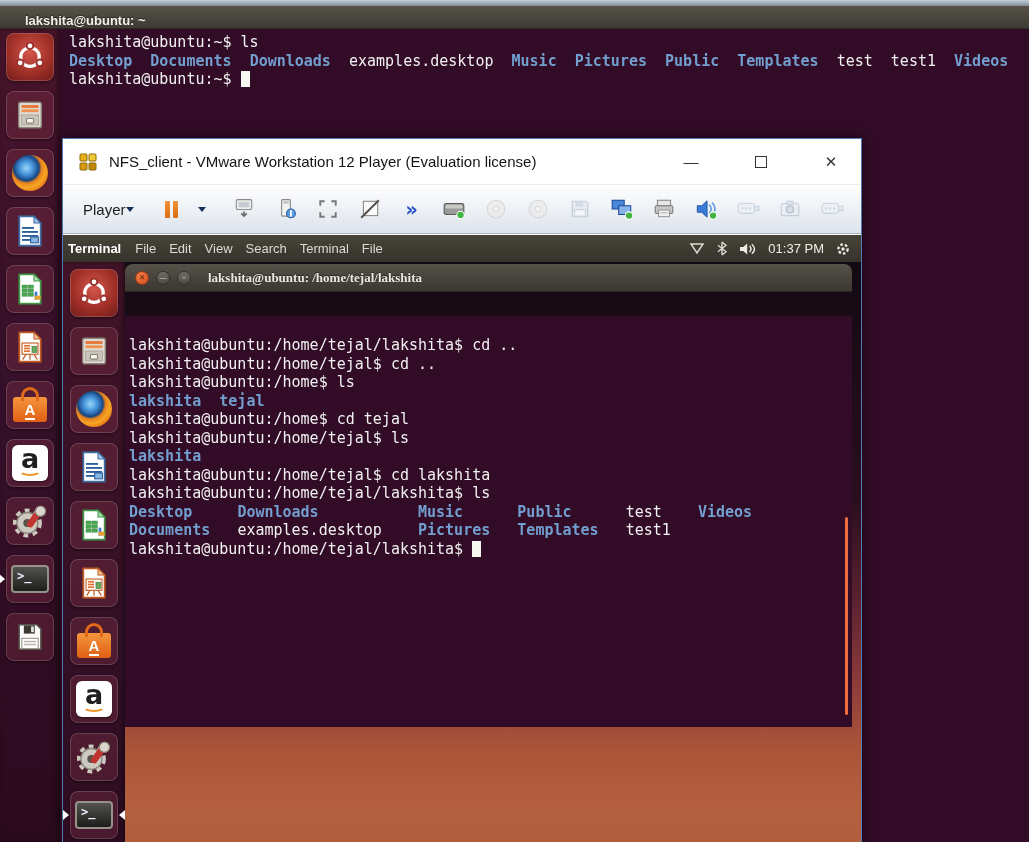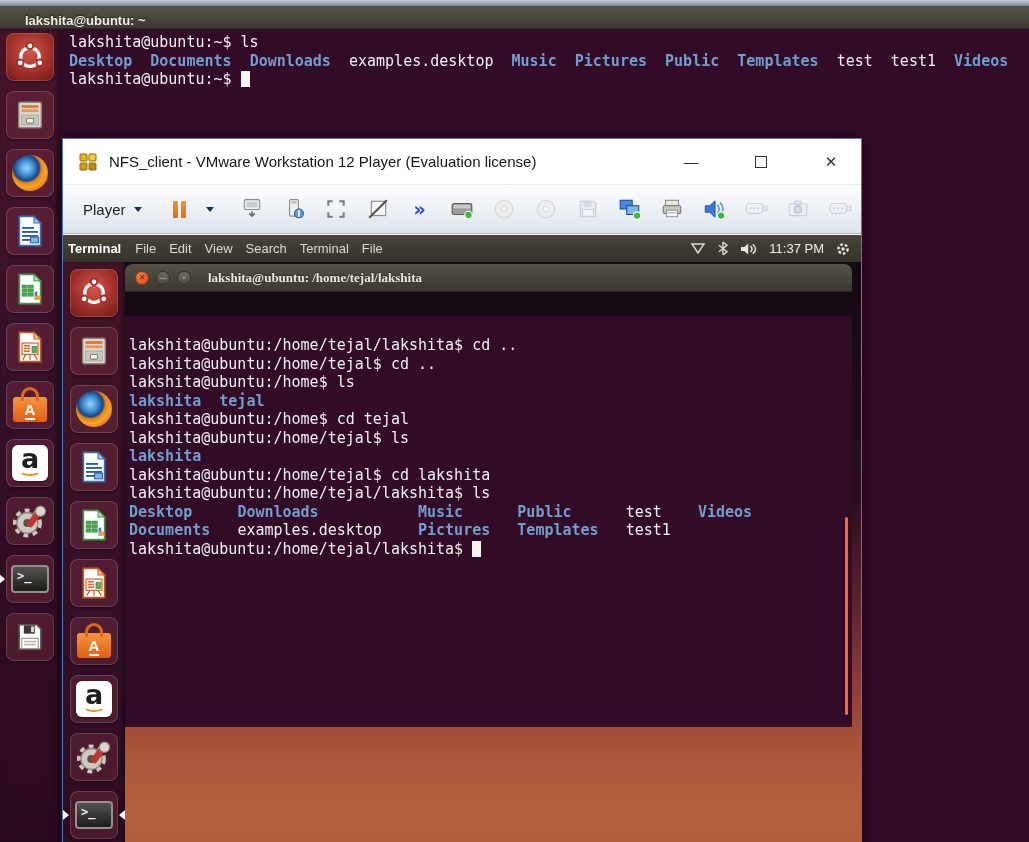--- a/index.html
+++ b/index.html
@@ -69,21 +69,21 @@
   .vmw-title { font-size:15px; color:#141414; }
   .vmw-controls { position:absolute; right:16px; top:0; height:100%;
     display:flex; align-items:center; gap:42px; }
   .ctl { width:28px; text-align:center; color:#333; font-size:15px; cursor:default; }
   .ctl-min::before { content:"—"; }
   .ctl-max { display:flex; justify-content:center; }
   .ctl-max .box { width:12px; height:12px; border:1.3px solid #333; }
   .ctl-x::before { content:"✕"; }
   .vmw-toolbar { height:49px; background:linear-gradient(#fefefe,#dde4ed);
     border-bottom:1px solid #aab4c0; display:flex; align-items:center; padding-left:14px; }
-  .player-menu { display:flex; align-items:center; gap:8px; font-size:15px; color:#1c1c1c;
+  .player-menu { display:flex; align-items:center; gap:0; font-size:15px; color:#1c1c1c;
     padding:4px 6px; }
   .tb-caret { width:0; height:0; border-left:4.5px solid transparent;
     border-right:4.5px solid transparent; border-top:5.5px solid #16325c; }
   .tb-sep { width:1px; height:30px; background:#b9c2cc; margin:0 12px 0 8px; }
   .tb-ic { display:inline-flex; align-items:center; justify-content:center;
     width:24px; height:28px; margin-right:18px; }
   .tb-ic.tight { margin-right:6px; }
   .pbar { width:4.5px; height:17px; background:linear-gradient(#f0923a,#dd6c10);
     margin:0 1.6px; border-radius:1px; }
   .chev { color:#2a52c8; font:bold 19px "DejaVu Sans", sans-serif; }
@@ -421,21 +421,21 @@
             <svg width="12" height="15" viewBox="0 0 12 15">
                 <path d="M6 1 L6 14 M6 1 L10 4.2 L2 10.8 M6 14 L10 10.8 L2 4.2" fill="none" stroke="#dcdad2" stroke-width="1.4"></path>
               </svg>
           </span>
           <span style="display:inline-flex;">
             <svg width="18" height="14" viewBox="0 0 18 14">
                 <path d="M1 5 h3.2 l4 -3.4 v10.8 l-4 -3.4 h-3.2 z" fill="#ece9e2"></path>
                 <path d="M10.5 4 q3 3 0 6 M12.8 2.2 q5.4 4.8 0 9.6" fill="none" stroke="#ece9e2" stroke-width="1.5"></path>
               </svg>
           </span>
-          <span class="vm-clock">11:37 PM</span>
+          <span class="vm-clock">01:37 PM</span>
           <span style="display:inline-flex;">
             <svg width="16" height="16" viewBox="0 0 16 16">
                 <circle cx="8" cy="8" r="4.6" fill="none" stroke="#ece9e2" stroke-width="2.4" stroke-dasharray="2.6 2"></circle>
                 <circle cx="8" cy="8" r="1.7" fill="#ece9e2"></circle>
               </svg>
           </span>
         </span>
       </div>
 
       <div class="vm-desktop">

